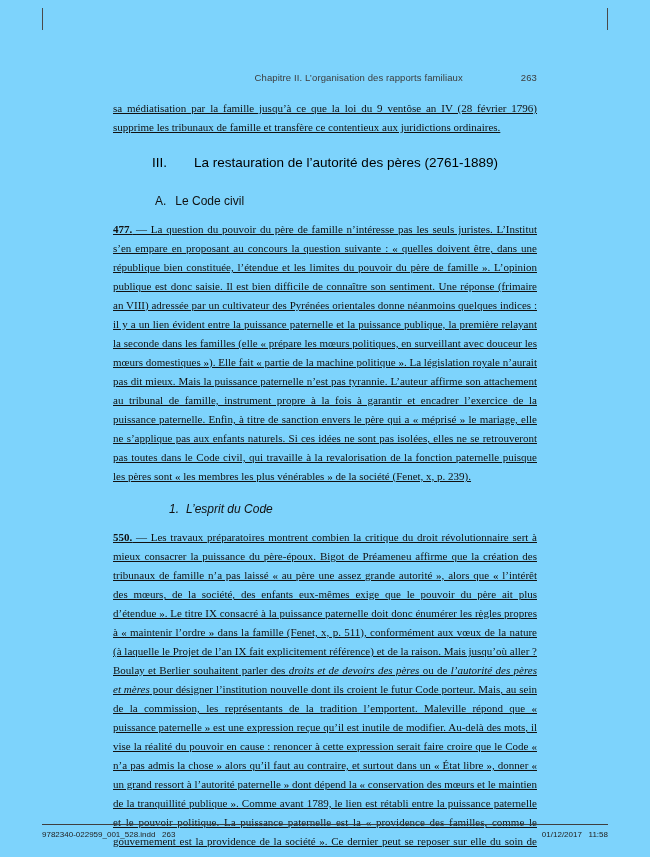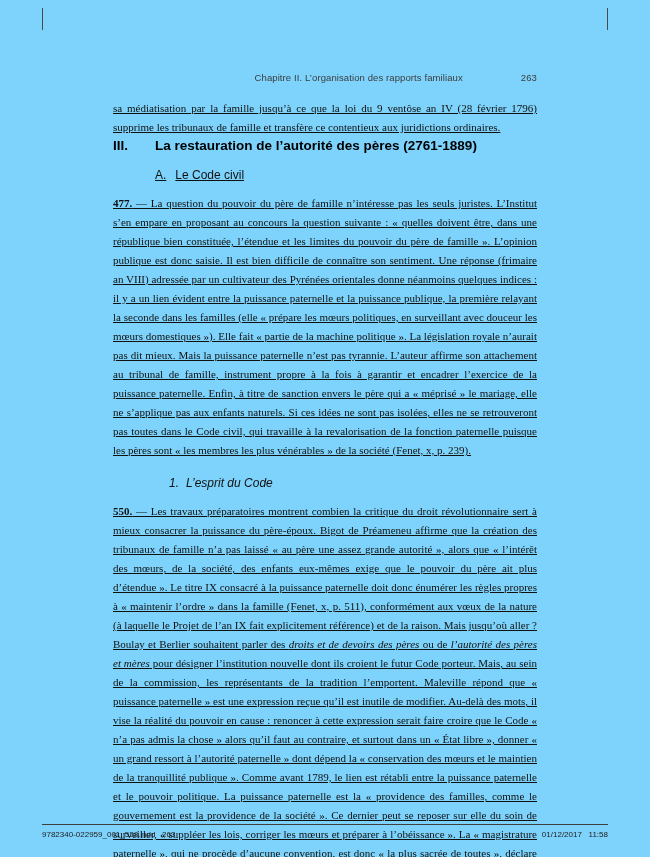--- a/index.html
+++ b/index.html
@@ -31,31 +31,31 @@
 
   .body-text {
     font-size:11px; line-height:19px;
     text-align:justify; text-justify:inter-word;
     color:#111;
     text-decoration:underline;
   }
   .intro { margin-top:16px; }
 
   .section {
-    margin-top:1px;
+    margin-top:18px;
     display:flex;
     font-family:"Liberation Sans", sans-serif;
-    font-size:13.5px; font-weight:bold; color:#000;
+    font-size:13.5px; font-weight:normal; color:#000;justify-content:center;
   }
   .section-num { width:42px; flex:0 0 42px; }
 
   .subsection {
-    margin-top:15px; padding-left:42px;
+    margin-top:24px; padding-left:42px;
     font-family:"Liberation Sans", sans-serif;
-    font-size:12px; font-weight:normal; color:#111;text-decoration:underline;
+    font-size:12px; font-weight:normal; color:#111;
   }
   .subsection .letter { margin-right:9px; }
 
   .para { margin-top:12px; }
   .para-num { font-weight:bold; }
   .italic-seg { font-style:italic; }
 
   .subsub {
     margin-top:16px; padding-left:56px;
     font-family:"Liberation Sans", sans-serif;

